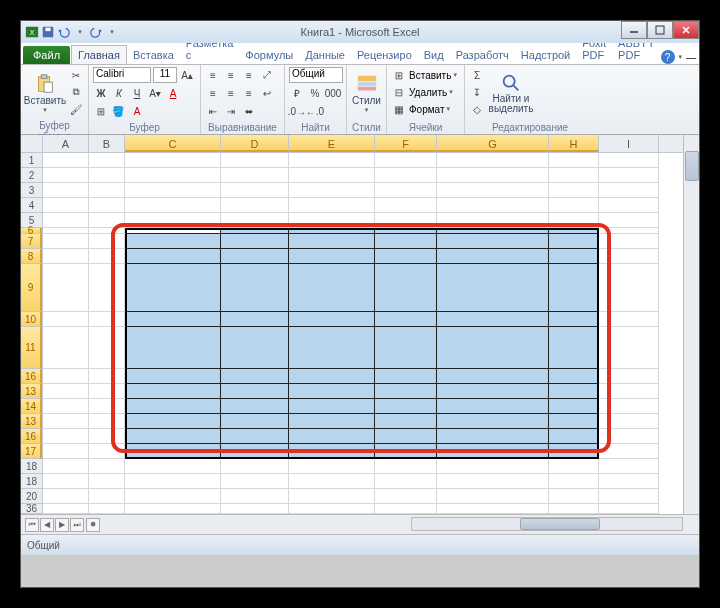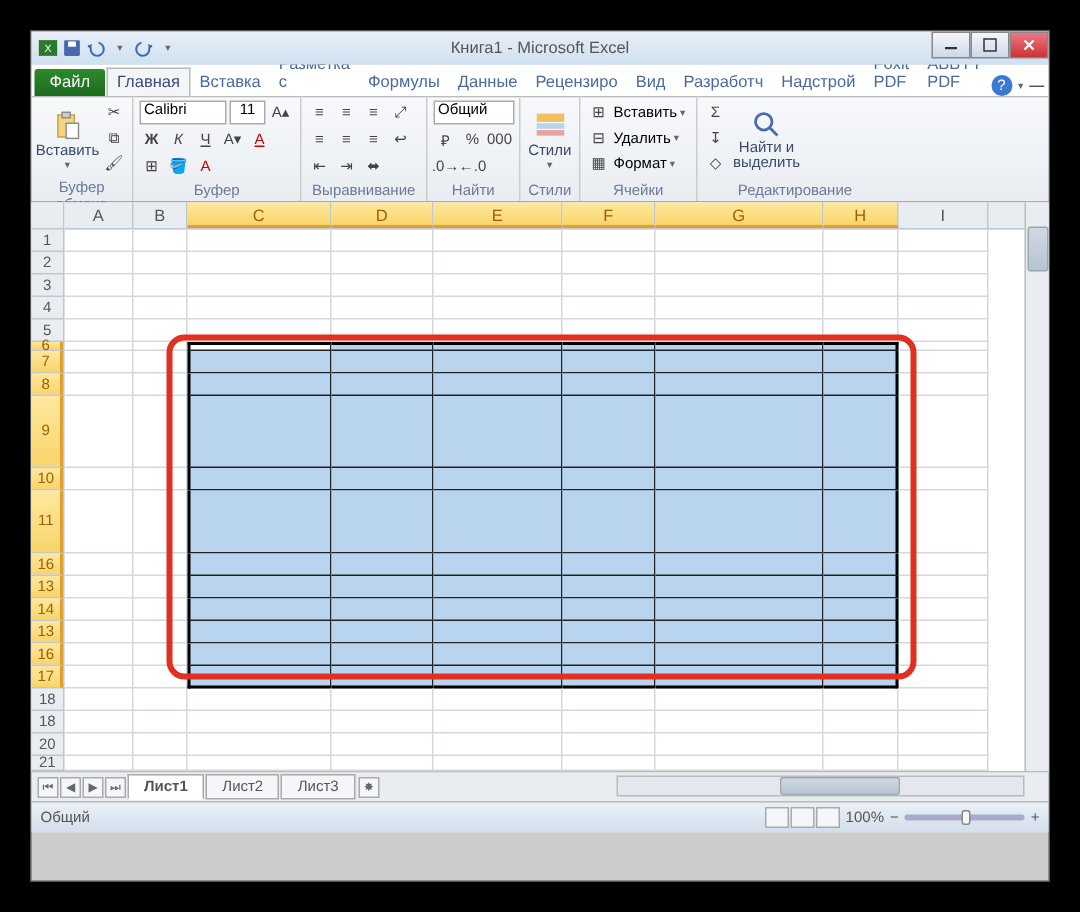--- a/index.html
+++ b/index.html
@@ -295,21 +295,21 @@
           <div class="row-h sel" style="height: 42px; line-height: 42px;">11</div>
           <div class="row-h sel" style="height: 15px; line-height: 15px;">16</div>
           <div class="row-h sel" style="height: 15px; line-height: 15px;">13</div>
           <div class="row-h sel" style="height: 15px; line-height: 15px;">14</div>
           <div class="row-h sel" style="height: 15px; line-height: 15px;">13</div>
           <div class="row-h sel" style="height: 15px; line-height: 15px;">16</div>
           <div class="row-h sel" style="height: 15px; line-height: 15px;">17</div>
           <div class="row-h" style="height: 15px; line-height: 15px;">18</div>
           <div class="row-h" style="height: 15px; line-height: 15px;">18</div>
           <div class="row-h" style="height: 15px; line-height: 15px;">20</div>
-          <div class="row-h" style="height: 10px; line-height: 10px;">21</div>
+          <div class="row-h" style="height: 10px; line-height: 10px;">36</div>
         </div>
     </div>
     <div style="flex:1;display:flex;flex-direction:column;position:relative;">
       <div class="col-headers" id="col-headers-host">
           <div class="col-h" style="width: 46px;">A</div>
           <div class="col-h" style="width: 36px;">B</div>
           <div class="col-h sel" style="width: 96px;">C</div>
           <div class="col-h sel" style="width: 68px;">D</div>
           <div class="col-h sel" style="width: 86px;">E</div>
           <div class="col-h sel" style="width: 62px;">F</div>
@@ -559,41 +559,23 @@
     </div>
   </div>
 
   <div class="sheet-tabs">
     <div class="nav-arrows">
       <div class="nav-a">⏮</div>
       <div class="nav-a">◀</div>
       <div class="nav-a">▶</div>
       <div class="nav-a">⏭</div>
     </div>
-    <div id="sheet-tabs-host" style="display:flex;">
-        <div class="stab active">Лист1</div>
-        <div class="stab">Лист2</div>
-        <div class="stab">Лист3</div>
-      </div>
     <div class="nav-a" style="margin-left:2px;">✸</div>
     <div class="hscroll">
       <div class="thumb"></div>
     </div>
   </div>
 
   <div class="statusbar">
     <span>Общий</span>
-    <div class="zoom">
-      <div class="view-btns">
-        <div class="view-b"></div>
-        <div class="view-b"></div>
-        <div class="view-b"></div>
-      </div>
-      <span>100%</span>
-      <span>−</span>
-      <div class="slider">
-          <div class="knob"></div>
-        </div>
-      <span>+</span>
-    </div>
   </div>
 
 </div>
 
 </body></html>

